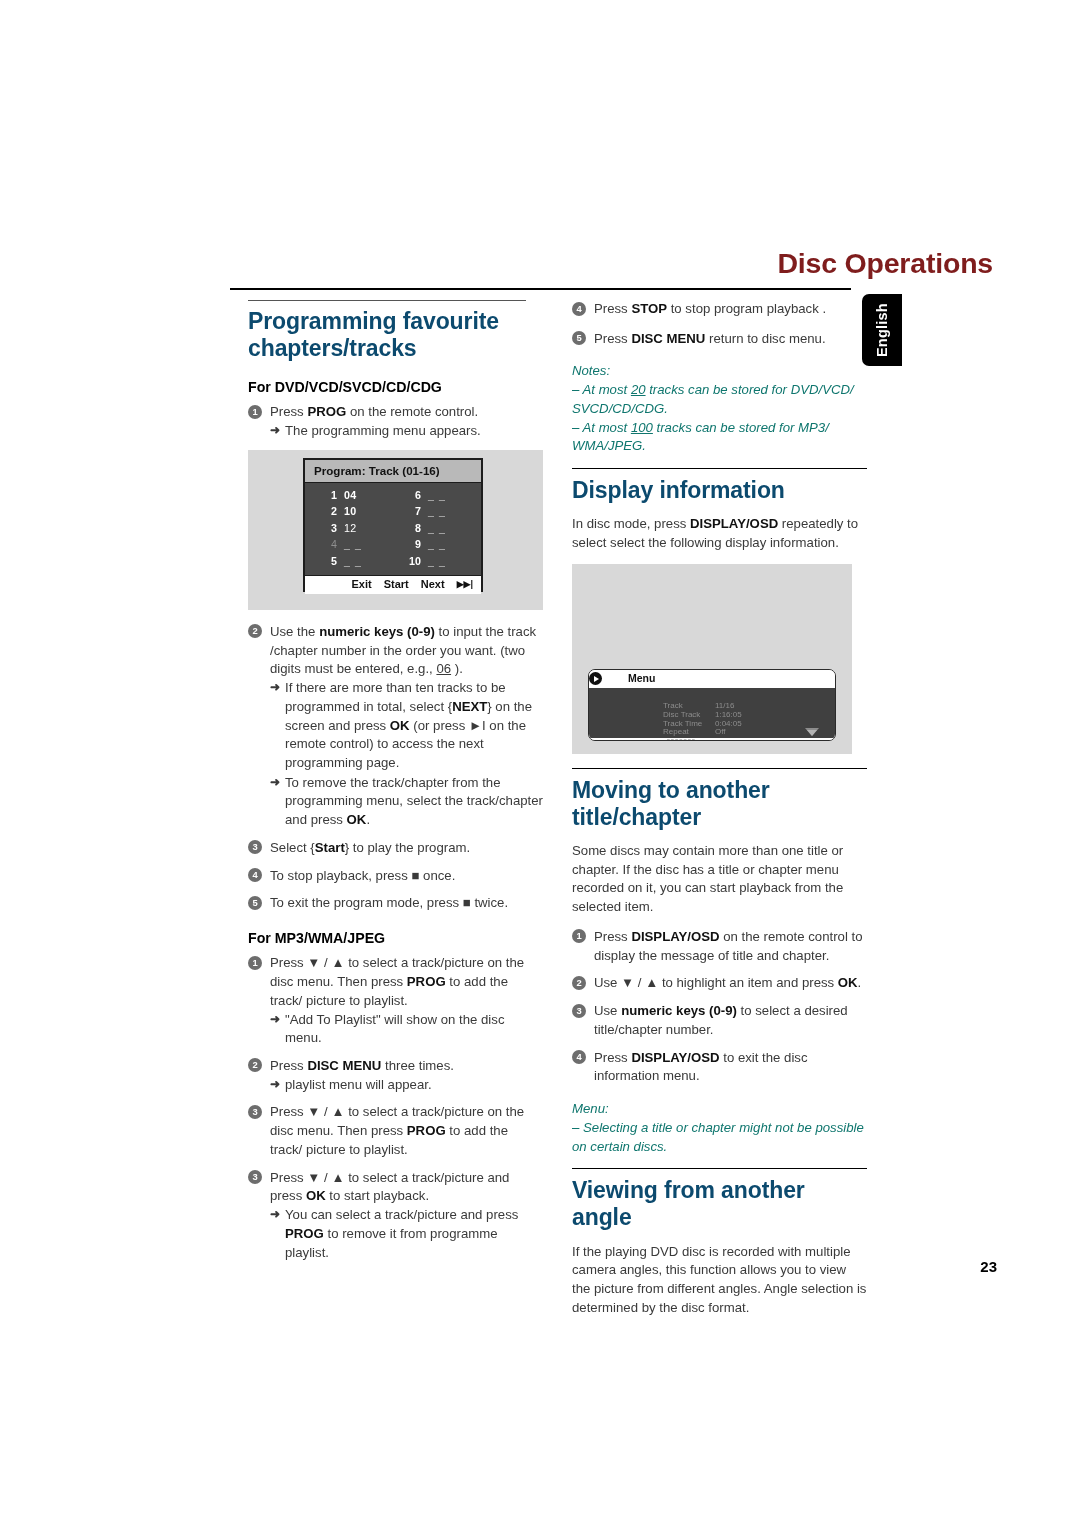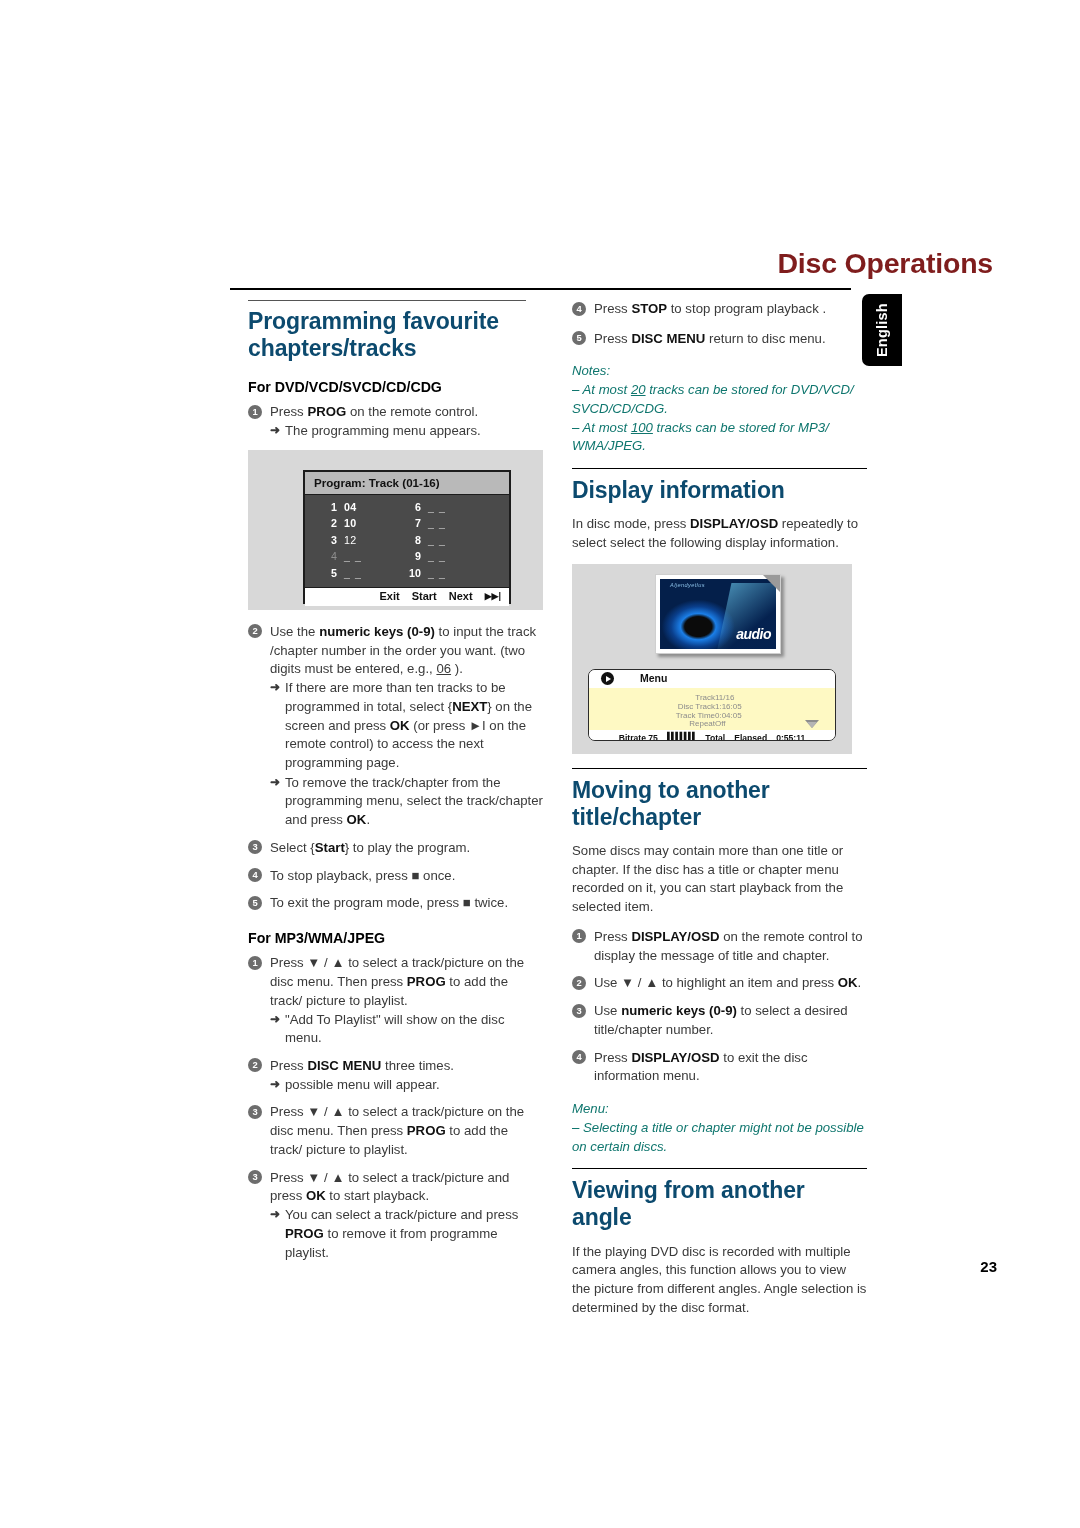--- a/index.html
+++ b/index.html
@@ -160,22 +160,22 @@
   
   .fig-prog {
     position: relative;
     width: 295px;
     height: 160px;
     background: #d8d8d8;
     margin: 8px 0 13px 0;
   }
   .osd-prog {
     position: absolute;
-    left: 55px; top: 20px;
-    width: 208px; height: 134px;
+    left: 55px; top: 8px;
+    width: 180px; height: 134px;
     border: 2px solid #1c1c1c;
     background: #404040;
     box-sizing: border-box;
   }
   .osd-prog-title {
     height: 23px;
     background: #b9b9b9;
     color: #111;
     font-size: 11.6px;
     font-weight: 600;
@@ -297,21 +297,21 @@
     border-radius: 7px;
     background: #fff;
     overflow: hidden;
     box-sizing: border-box;
   }
   .osd-disp-head {
     height: 18px;
     background: #fff;
     display: flex;
     align-items: center;
-    padding-left: 12px;
+    padding-left: 0;
     gap: 26px;
     font-size: 10.5px;
     font-weight: bold;
     color: #111;
   }
   .play-icon {
     width: 13px; height: 13px;
     border-radius: 50%;
     background: #111;
     position: relative;
@@ -319,24 +319,23 @@
   .play-icon::after {
     content: "";
     position: absolute;
     left: 4.5px; top: 3.3px;
     border-left: 5px solid #fff;
     border-top: 3.2px solid transparent;
     border-bottom: 3.2px solid transparent;
   }
   .osd-disp-body {
     height: 36px;
-    background: #fef9c3;
-    position: relative;
-    padding-top: 6px;
-    text-align: right;
+    background: #404040;
+    position: relative;
+    padding-top: 14px;
   }
   .osd-line {
     display: flex;
     font-size: 8px;
     color: #8c8c8c;
     height: 8.6px;
     align-items: center;
     padding-left: 74px;
   }
   .osd-line .k { width: 52px; }
@@ -519,21 +518,21 @@
         <span class="arw">➜</span>
         <span>"Add To Playlist" will show on the disc menu.</span>
       </div>
     </div>
 
     <div class="step">
       <span class="num">2</span>
       <span><span>Press </span><span class="b">DISC MENU</span><span> three times.</span></span>
       <div class="arrow-line">
         <span class="arw">➜</span>
-        <span>possible menu will appear.</span>
+        <span>playlist menu will appear.</span>
       </div>
     </div>
 
     <div class="step">
       <span class="num">3</span>
       <span><span>Press ▼ / ▲ to select a track/picture on the disc menu. Then press </span><span class="b">PROG</span><span> to add the track/ picture to playlist.</span></span>
     </div>
 
     <div class="step">
       <span class="num">3</span>
@@ -562,28 +561,20 @@
       <div>Notes:</div>
       <div><span>–  At most </span><span class="ul">20</span><span>  tracks can be stored for DVD/VCD/ SVCD/CD/CDG.</span></div>
       <div><span>–  At most </span><span class="ul">100</span><span> tracks can be stored for MP3/ WMA/JPEG.</span></div>
     </div>
 
     <div class="sec-rule"></div>
     <h2 class="sec-head">Display information</h2>
     <p class="body"><span>In disc mode, press </span><span class="b">DISPLAY/OSD</span><span> repeatedly to select select the following display information.</span></p>
 
     <div class="fig-disp">
-      <div class="disc-cover">
-        <div class="disc-art">
-          <div class="swirl"></div>
-          <div class="wordmark">Aljendyetlus</div>
-          <div class="audio">audio</div>
-        </div>
-        <div class="curl"></div>
-      </div>
 
       <div class="osd-disp">
         <div class="osd-disp-head">
           <span class="play-icon"></span>
           <span>Menu</span>
         </div>
         <div class="osd-disp-body">
           <div class="osd-line">
               <span class="k">Track</span>
               <span class="v">11/16</span>

